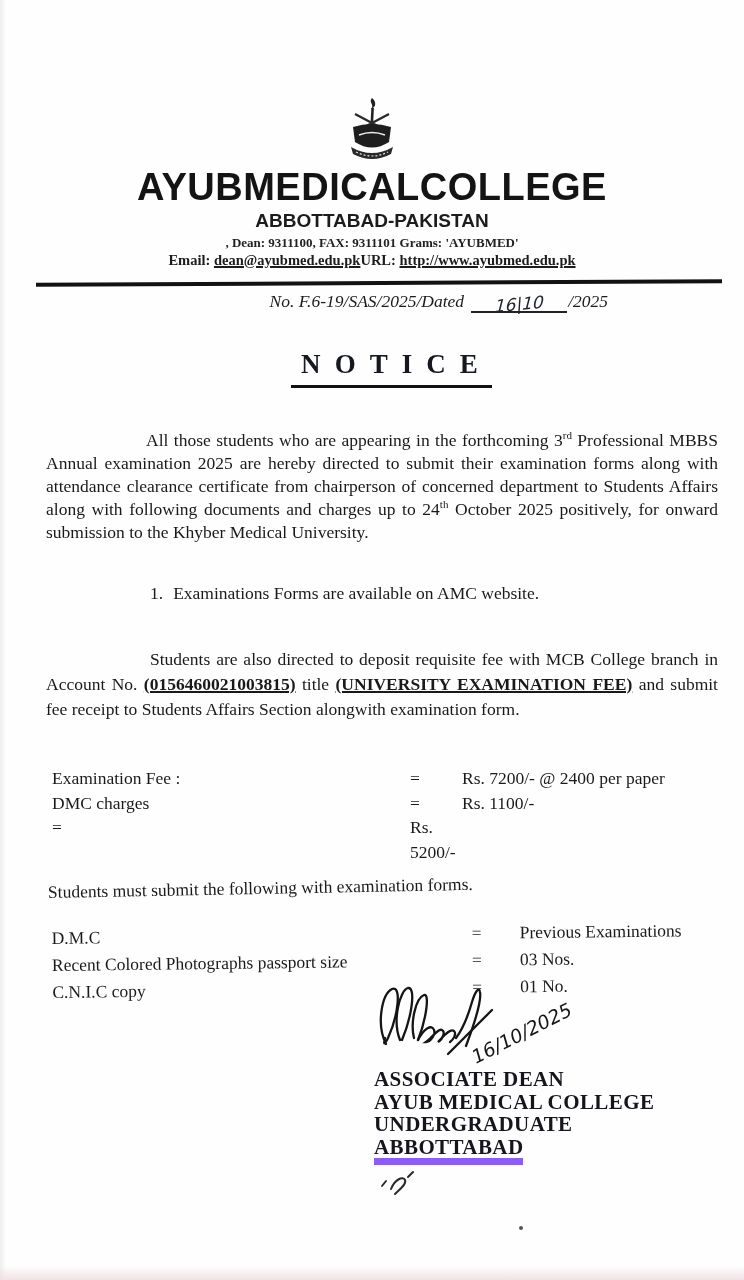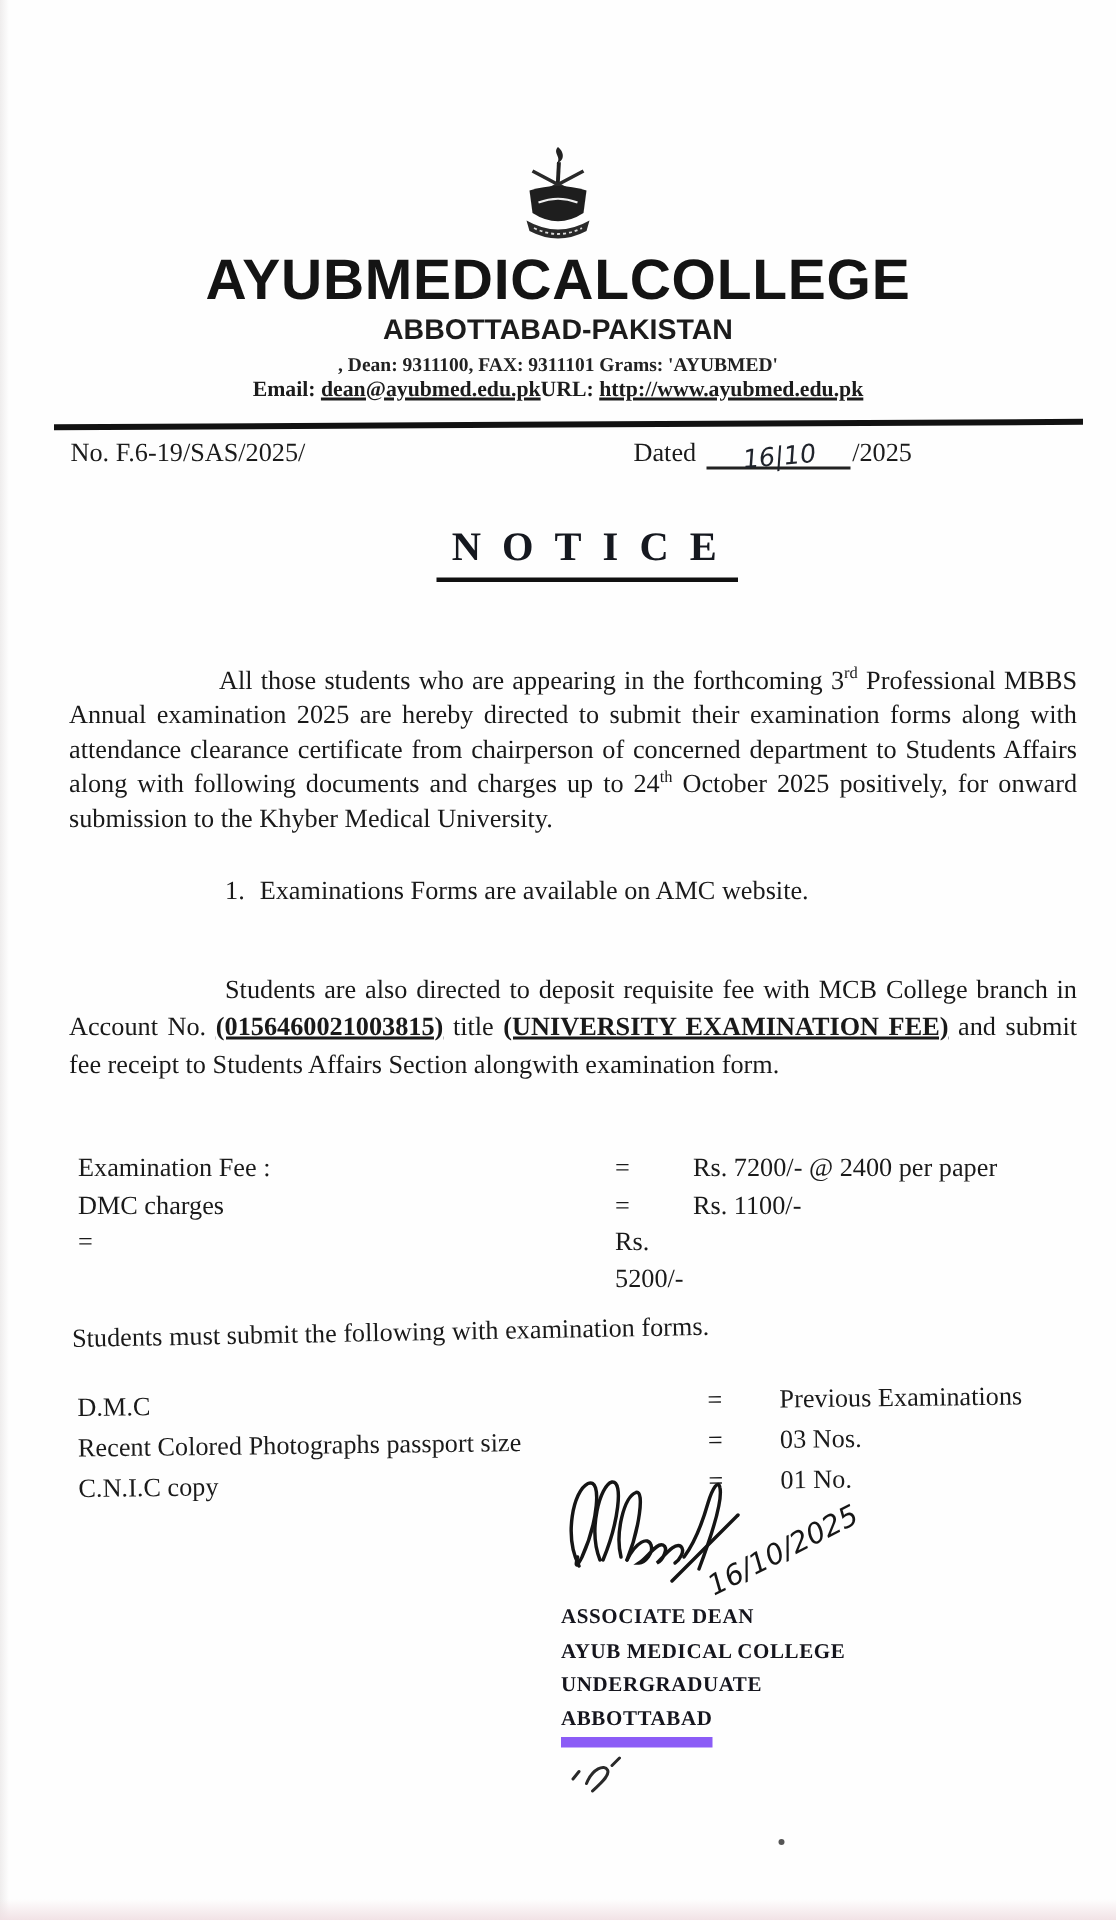--- a/index.html
+++ b/index.html
@@ -24,56 +24,56 @@
   .location {
     font-family: "Liberation Sans", "DejaVu Sans", sans-serif;
     font-weight: bold; font-size: 19px; margin-top: 2px; color: #1c1c1c;
   }
   .contact { font-weight: bold; font-size: 13px; margin-top: 3px; color: #222; }
   .emailline { font-weight: bold; font-size: 14.5px; margin-top: 1px; color: #1c1c1c; }
   .u { text-decoration: underline; text-decoration-thickness: 1.5px; }
 
   
   .rule { position: absolute; top: 281px; left: 36px; width: 686px; height: 4px; background: #121212; transform: rotate(-0.3deg); }
-  .refrow { position: absolute; top: 291px; left: 47px; right: 40px; font-size: 17.5px; display: flex; justify-content: space-between; color: #1b1b1b; }
+  .refrow { position: absolute; top: 291px; left: 47px; right: 40px; font-size: 17.5px; display: flex; justify-content: flex-end; color: #1b1b1b; font-style: italic; }
   .dated { margin-right: 96px; white-space: nowrap; }
   .hand-underline { display: inline-block; width: 96px; border-bottom: 2px solid #222; text-align: center; margin: 0 1px 0 7px; line-height: 1; }
   .handwrite {
     font-family: "DejaVu Sans", sans-serif; font-size: 17px; color: #20242c;
     display: inline-block; transform: rotate(-5deg) skewX(-9deg); position: relative; top: 3px;
   }
 
   
   .title-wrap { position: absolute; top: 349px; left: 0; width: 100%; text-align: center; padding-left: 39px; }
   .title {
     display: inline-block; font-weight: bold; font-size: 27px; color: #15181f;
     letter-spacing: 0.52em; padding: 0 0 5px 10px; border-bottom: 3.5px solid #111;
   }
 
   
   .para { position: absolute; left: 46px; width: 672px; text-align: justify; font-size: 17.5px; color: #191919; }
-  .para1 { top: 424px; line-height: 23.2px; text-indent: 100px; }
+  .para1 { top: 411px; line-height: 23.2px; text-indent: 100px; }
   .listitem { position: absolute; left: 150px; top: 583px; font-size: 17.5px; text-align: center; }
   .listitem .marker { margin-right: 10px; }
   .para2 { top: 629px; line-height: 25px; text-indent: 104px; }
   .bu { font-weight: bold; text-decoration: underline; text-decoration-thickness: 2px; }
   sup { font-size: 11px; line-height: 0; }
 
   
   .fees { position: absolute; left: 52px; top: 766px; font-size: 17.5px; }
   .fee-row { display: grid; grid-template-columns: 358px 52px auto; line-height: 24.5px; }
 
   
   .note { position: absolute; left: 48px; top: 882px; font-size: 17.5px; transform: rotate(-1.1deg); transform-origin: left center; }
   .reqs { position: absolute; left: 52px; top: 925px; font-size: 17.5px; transform: rotate(-0.7deg); transform-origin: left center; }
   .req-row { display: grid; grid-template-columns: 420px 48px auto; line-height: 27px; }
 
   
   .sig { position: absolute; left: 368px; top: 980px; }
-  .signatory { position: absolute; left: 374px; top: 1068px; font-weight: bold; font-size: 14px; line-height: 22.5px; letter-spacing: 0.4px; color: #15151d; }
+  .signatory { position: absolute; left: 374px; top: 1068px; font-weight: bold; font-size: 21px; line-height: 22.5px; letter-spacing: 0.4px; color: #15151d; }
   .underline-thick { display: inline-block; border-bottom: 7px solid #8b5cf6; padding-bottom: 0px; }
   .mark { position: absolute; left: 378px; top: 1168px; }
 
   
   .artifact-bottom { position: absolute; bottom: 0; left: 0; width: 100%; height: 14px; background: linear-gradient(to bottom, rgba(243,228,230,0), rgba(240,223,227,0.9)); }
   .dot { position: absolute; left: 519px; top: 1226px; width: 4px; height: 4px; background: #555; border-radius: 50%; }
   .edge-left { position: absolute; top: 0; left: 0; width: 6px; height: 100%; background: linear-gradient(to right, rgba(210,205,205,0.35), rgba(255,255,255,0)); }
 </style>
 </head>
 <body>

